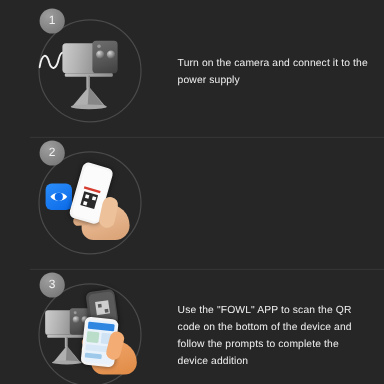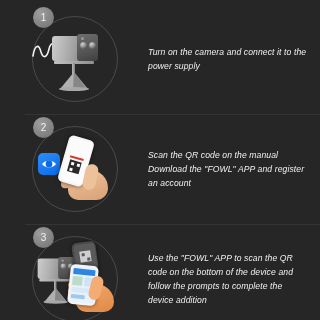--- a/index.html
+++ b/index.html
@@ -214,21 +214,20 @@
 
   
   .copy {
     flex: 1;
     padding-left: 30px;
     padding-right: 12px;
     color: #f0f0f0;
     font-size: 8.6px;
     line-height: 14px;
     letter-spacing: 0.1px;
-    font-style: italic;
   }
 </style>
 </head>
 <body>
 
 <div id="page">
 
   <div class="divider" id="divider-1"></div>
   <div class="divider" id="divider-2"></div>
 
@@ -280,21 +279,20 @@
           <div class="qr" style="left:7px;  top:24px; width:12px; height:12px; background:#2a2a2a;"></div>
           <div class="qr" style="left:9px;  top:26px; width:3px;  height:3px;  background:#fdfdfd;"></div>
           <div class="qr" style="left:15px; top:26px; width:3px;  height:3px;  background:#fdfdfd;"></div>
           <div class="qr" style="left:9px;  top:32px; width:3px;  height:3px;  background:#fdfdfd;"></div>
           <div class="qr" style="left:6px;  top:20px; width:14px; height:2px;  background:#d63b2f;"></div>
         </div>
 
         <div class="hand" style="left:52px; top:38px; width:13px; height:26px; border-radius:7px; background:#edc29b; transform:rotate(12deg);"></div>
       </div>
     </div>
-    <div class="copy">Scan the QR code on the manual Download the "FOWL" APP and register an account</div>
   </div>
 
   <div class="step" id="step-3">
     <div class="illus">
       <div class="ring"></div>
       <div class="badge">3</div>
       <div class="scene">
 
         <div class="cam" style="left:4px; top:16px; transform:scale(0.82); transform-origin:left top;">
           <div class="cam-body"></div>

